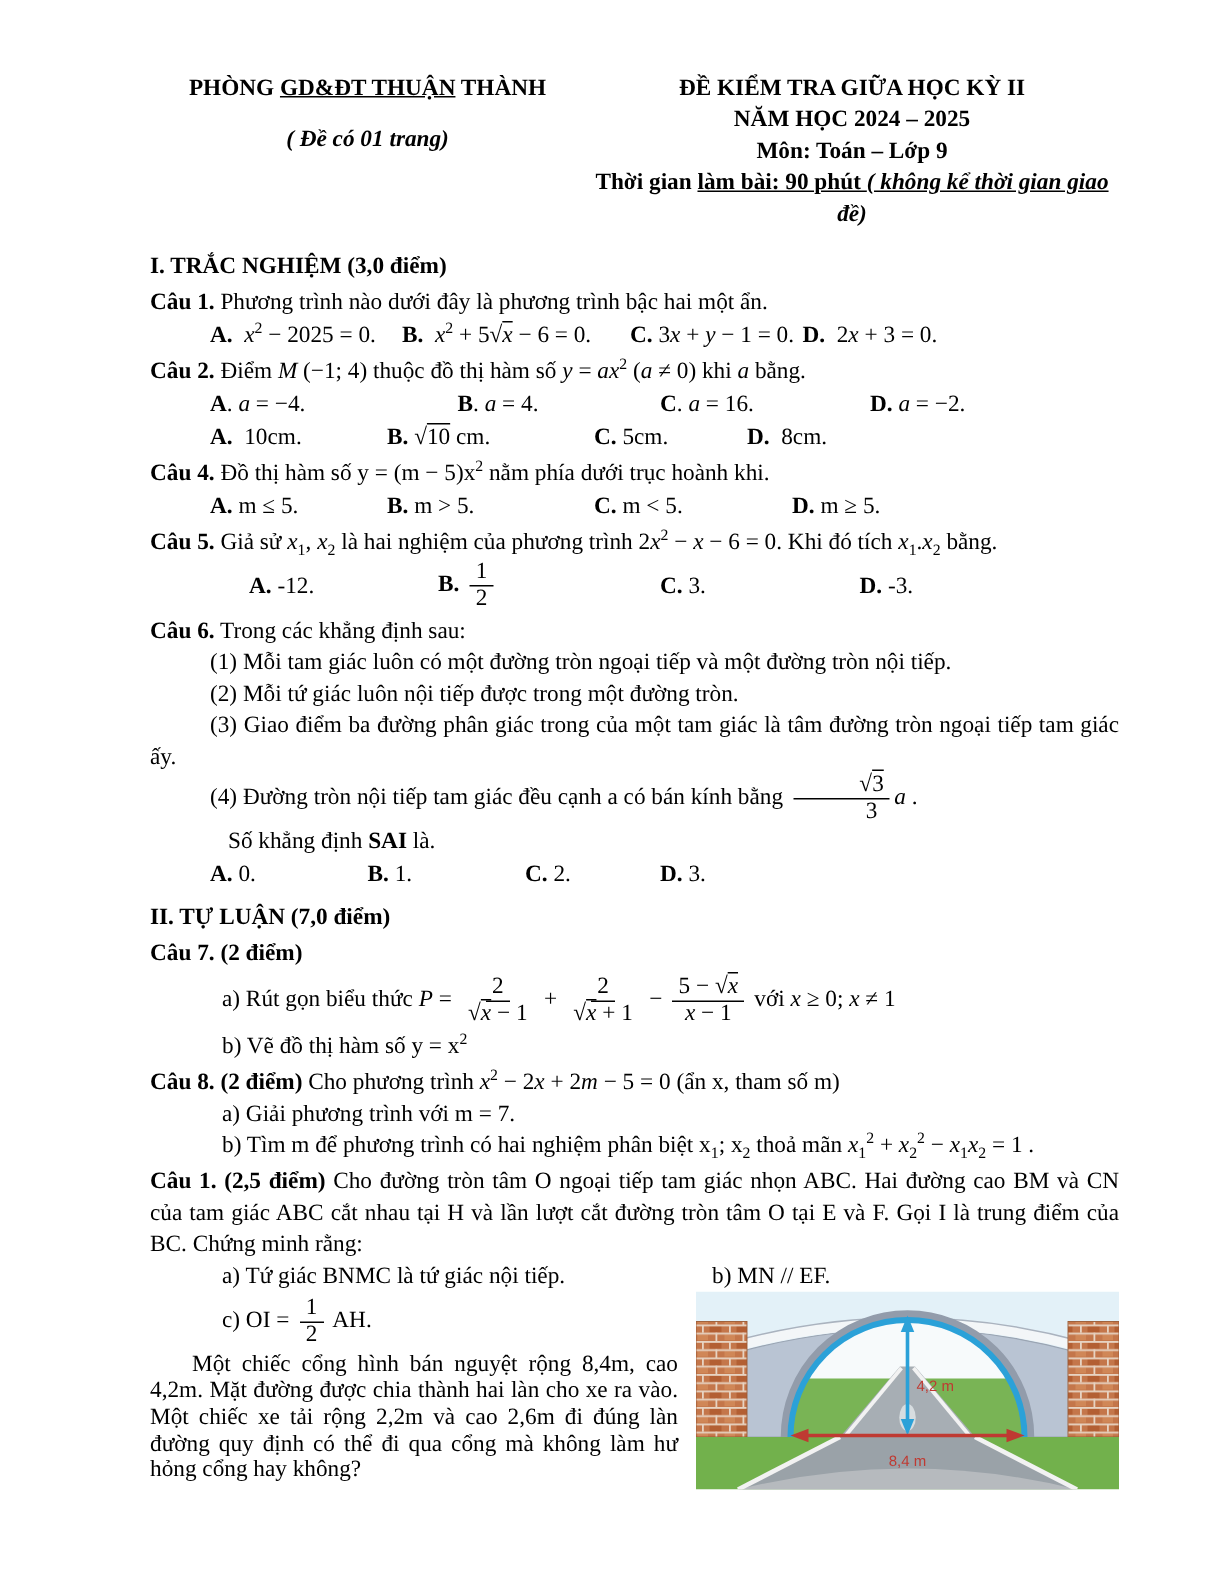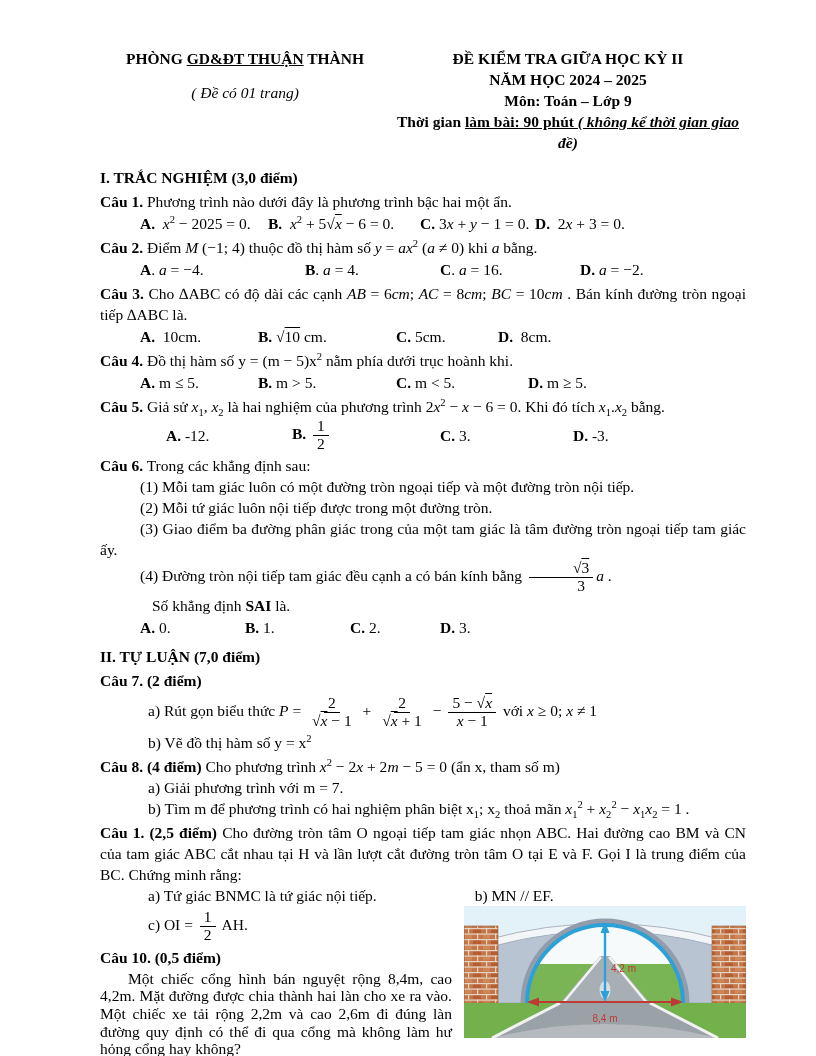--- a/index.html
+++ b/index.html
@@ -3,21 +3,21 @@
 <meta charset="utf-8">
 <style>
   html,body { margin:0; padding:0; background:#ffffff; }
   .page {
     width:816px; height:1056px; margin:0 auto; background:#ffffff;
     font-family:"Liberation Serif", serif; font-size:15.5px; line-height:21px; color:#000;
     box-sizing:border-box; padding:48px 70px 0 100px; position:relative; overflow:hidden;
   }
   .hdr { display:flex; }
   .hdr-left { width:290px; text-align:center; font-weight:bold; }
-  .hdr-left .note { font-weight:normal; font-style:italic; margin-top:13px; }
+  .hdr-left .note { font-weight:bold; font-style:italic; margin-top:13px; }
   .hdr-right { flex:1; text-align:center; font-weight:bold; }
   .u { text-decoration:underline; }
   .sec-title { font-weight:bold; margin-top:14px; }
   .stem { margin-top:3px; }
   .just { text-align:justify; }
   .opts { margin-left:40px; display:grid; align-items:center; margin-top:1px; }
   .opts5 { margin-left:66px; }
   .sub-item { margin:0; text-indent:40px; }
   .note-line { margin-left:52px; }
   .ind48 { margin-left:48px; }
@@ -61,21 +61,20 @@
   </div>
 
   <p class="stem"><b>Câu 2.</b> Điểm <i>M</i> (−1; 4) thuộc đồ thị hàm số <i>y</i> = <i>ax</i><sup>2</sup> (<i>a</i> ≠ 0) khi <i>a</i> bằng.</p>
   <div class="opts" style="grid-template-columns:165px 135px 140px auto;">
     <span><b>A</b>. <i>a</i> = −4.</span>
     <span><b>B</b>. <i>a</i> = 4.</span>
     <span><b>C</b>. <i>a</i> = 16.</span>
     <span><b>D.</b> <i>a</i> = −2.</span>
   </div>
 
-  <p class="stem just"><b>Câu 3.</b> Cho ∆ABC có độ dài các cạnh <i>AB</i> = 6<i>cm</i>; <i>AC</i> = 8<i>cm</i>; <i>BC</i> = 10<i>cm</i> . Bán kính đường tròn ngoại tiếp ∆ABC là.</p>
   <div class="opts" style="grid-template-columns:118px 138px 102px auto;">
     <span><b>A.</b>&nbsp; 10cm.</span>
     <span><b>B.</b> √<span class="ol">10</span> cm.</span>
     <span><b>C.</b> 5cm.</span>
     <span><b>D.</b>&nbsp; 8cm.</span>
   </div>
 
   <p class="stem"><b>Câu 4.</b> Đồ thị hàm số y = (m − 5)x<sup>2</sup> nằm phía dưới trục hoành khi.</p>
   <div class="opts" style="grid-template-columns:118px 138px 132px auto;">
     <span><b>A.</b> m ≤ 5.</span>
@@ -119,37 +118,36 @@
         <span>√<span class="ol"><i>x</i></span> − 1</span>
       </span> + <span class="frac">
         <span>2</span>
         <span>√<span class="ol"><i>x</i></span> + 1</span>
       </span> − <span class="frac">
         <span>5 − √<span class="ol"><i>x</i></span></span>
         <span><i>x</i> − 1</span>
       </span> với <i>x</i> ≥ 0; <i>x</i> ≠ 1</p>
   <p class="ind48" style="margin-top:3px;">b) Vẽ đồ thị hàm số y = x<sup>2</sup></p>
 
-  <p class="stem"><b>Câu 8. (4 điểm)</b> Cho phương trình <i>x</i><sup>2</sup> − 2<i>x</i> + 2<i>m</i> − 5 = 0 (ẩn x, tham số m)</p>
+  <p class="stem"><b>Câu 8. (2 điểm)</b> Cho phương trình <i>x</i><sup>2</sup> − 2<i>x</i> + 2<i>m</i> − 5 = 0 (ẩn x, tham số m)</p>
   <p class="ind48">a) Giải phương trình với m = 7.</p>
   <p class="ind48">b) Tìm m để phương trình có hai nghiệm phân biệt x<sub>1</sub>; x<sub>2</sub> thoả mãn <i>x</i><sub>1</sub><sup>2</sup> + <i>x</i><sub>2</sub><sup>2</sup> − <i>x</i><sub>1</sub><i>x</i><sub>2</sub> = 1 .</p>
 
   <p class="stem just"><b>Câu 1. (2,5 điểm)</b> Cho đường tròn tâm O ngoại tiếp tam giác nhọn ABC. Hai đường cao BM và CN của tam giác ABC cắt nhau tại H và lần lượt cắt đường tròn tâm O tại E và F. Gọi I là trung điểm của BC. Chứng minh rằng:</p>
   <div class="ind48" style="display:flex;align-items:flex-end;">
     <span>a) Tứ giác BNMC là tứ giác nội tiếp.</span>
     <span style="margin-left:98px;">b) MN // EF.</span>
   </div>
 
   <div class="q10-row">
     <div class="q10-left">
       <p class="ind48" style="margin-top:3px;">c) OI = <span class="frac">
             <span>1</span>
             <span>2</span>
           </span> AH.</p>
-      <p class="stem"><b>Câu 10. (0,5 điểm)</b></p>
       <p class="body-par">Một chiếc cổng hình bán nguyệt rộng 8,4m, cao 4,2m. Mặt đường được chia thành hai làn cho xe ra vào. Một chiếc xe tải rộng 2,2m và cao 2,6m đi đúng làn đường quy định có thể đi qua cổng mà không làm hư hỏng cổng hay không?</p>
     </div>
 
     <div class="figure-box">
       <svg width="282" height="132" viewBox="0 0 282 132">
         <defs>
           <pattern id="brickPat" width="18" height="11" patternUnits="userSpaceOnUse">
             <rect width="18" height="11" fill="#c4764a"></rect>
             <rect x="9" y="1.2" width="8" height="4" fill="#b35f33"></rect>
             <rect x="1" y="6.7" width="7" height="3.8" fill="#d08757"></rect>

